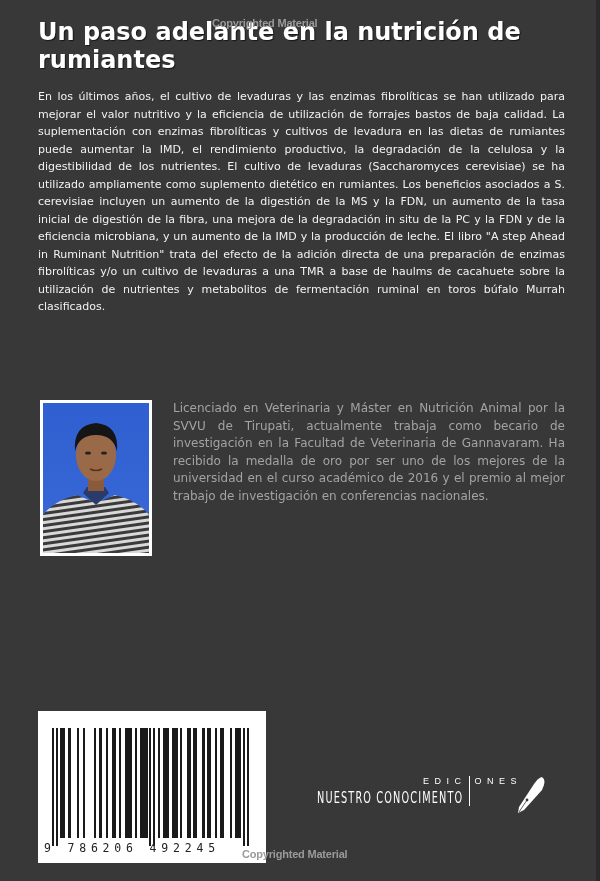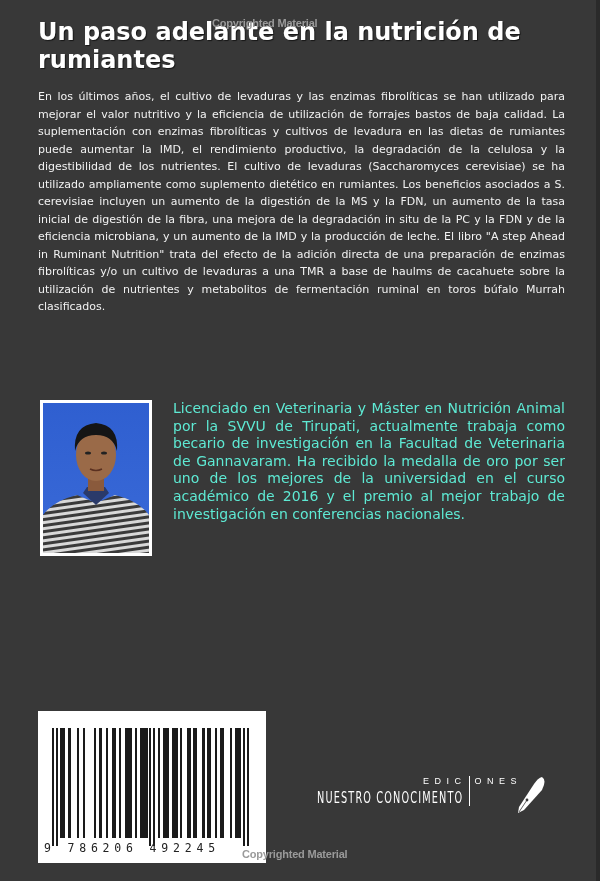--- a/index.html
+++ b/index.html
@@ -39,22 +39,22 @@
     }
     .author-photo {
       position: absolute; left: 40px; top: 400px;
       width: 112px; height: 156px;
       background: #ffffff; padding: 3px;
       box-sizing: border-box;
     }
     .author-photo svg { display: block; width: 100%; height: 100%; }
     .author-bio {
       position: absolute; left: 173px; top: 400px; width: 392px;
-      font-size: 14px; line-height: 17.6px;
-      text-align: justify; margin: 0; color: #5eead4;
+      font-size: 12px; line-height: 17.6px;
+      text-align: justify; margin: 0; color: #a3a3a3;
     }
     .barcode-box {
       position: absolute; left: 38px; top: 711px;
       width: 228px; height: 152px;
       background: #ffffff;
       text-align: center;
     }
     .barcode-bars {
       position: absolute; left: 12px; top: 17px;
       width: 200px; height: 118px;

